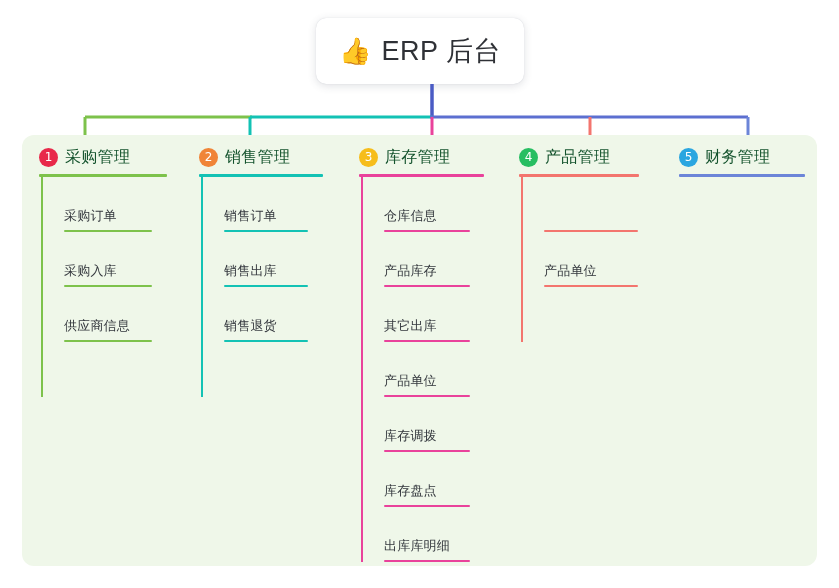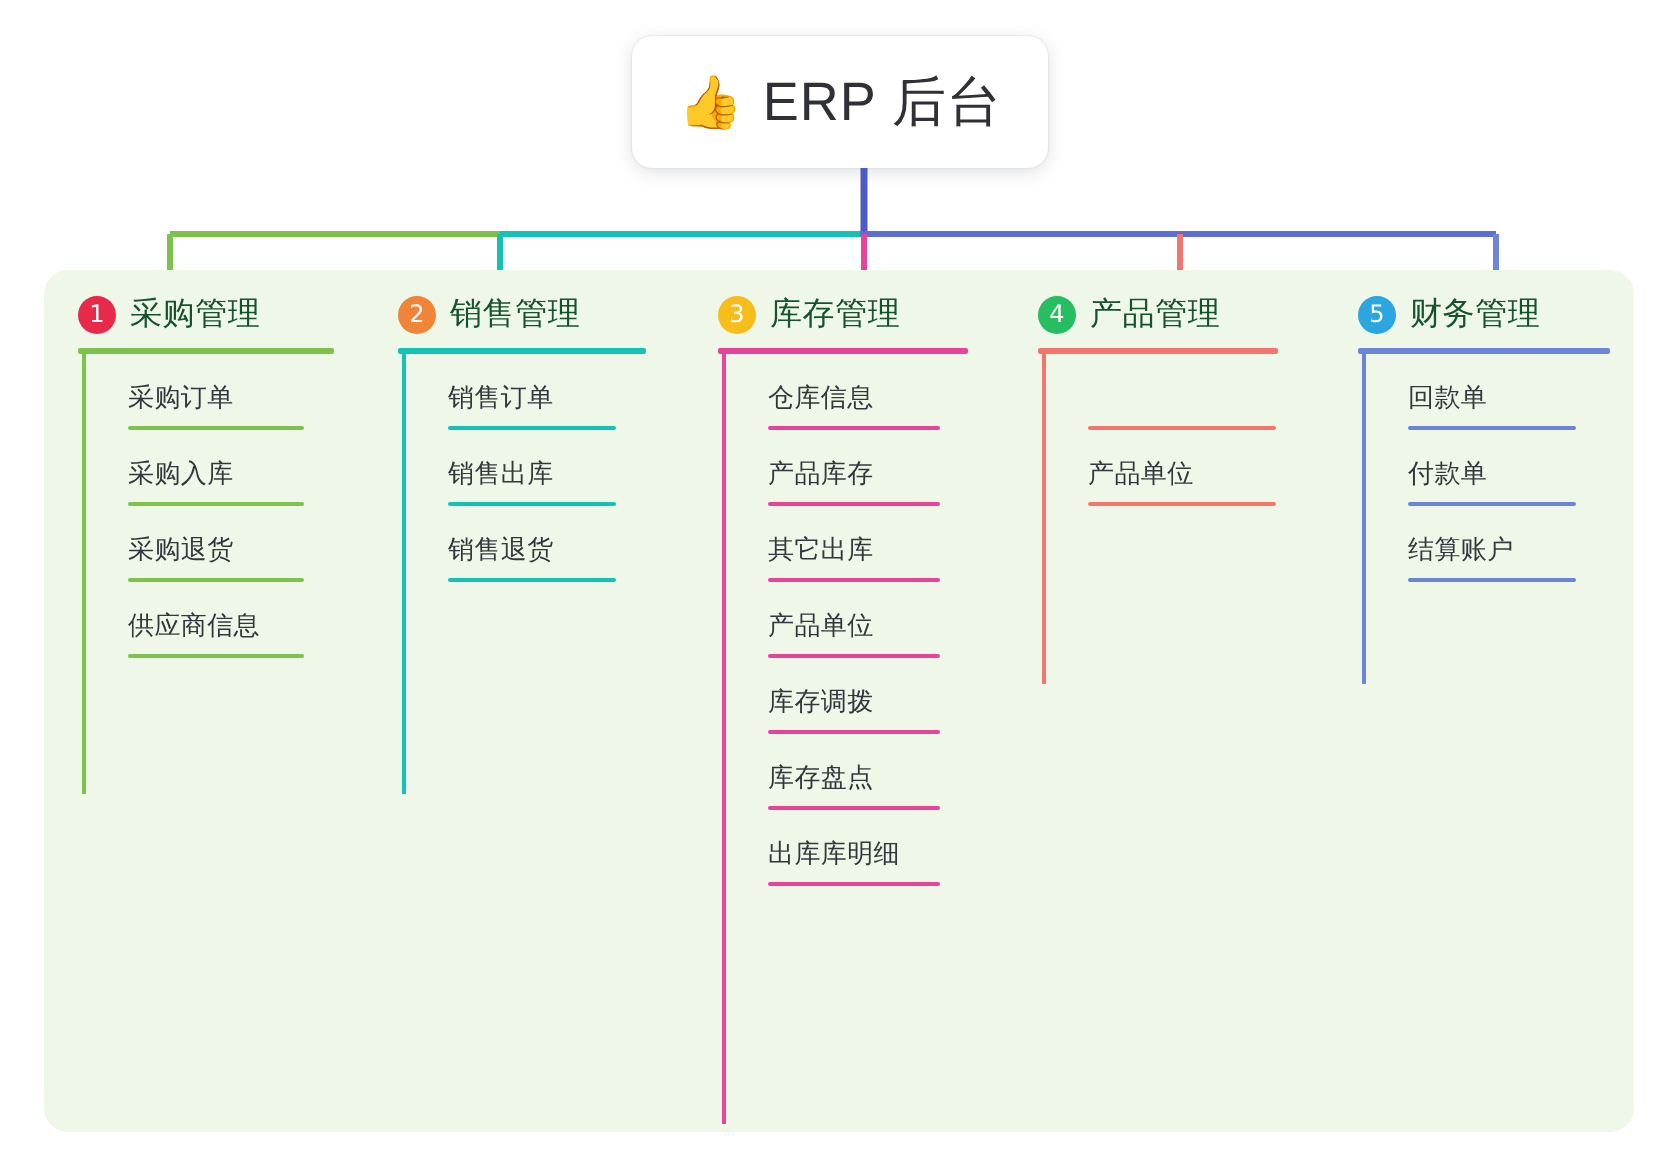--- a/index.html
+++ b/index.html
@@ -123,21 +123,21 @@
     padding-left: 2px;
   }
   .leaf-spine {
     position: absolute;
     left: 2px;
     top: 0;
     width: 2px;
   }
   .leaf {
     position: relative;
-    height: 38px;
+    height: 55px;
     padding-left: 23px;
     box-sizing: border-box;
     display: flex;
     flex-direction: column;
     justify-content: flex-end;
   }
   .leaf-label {
     font-size: 13px;
     color: #33373d;
     white-space: nowrap;
@@ -186,24 +186,20 @@
           <div class="leaf-spine" style="background: rgb(125, 194, 75); height: 220px;"></div>
           <div class="leaf">
             <div class="leaf-label">采购订单</div>
             <div class="leaf-rule" style="background: rgb(125, 194, 75); width: 88px;"></div>
           </div>
           <div class="leaf">
             <div class="leaf-label">采购入库</div>
             <div class="leaf-rule" style="background: rgb(125, 194, 75); width: 88px;"></div>
           </div>
           <div class="leaf">
-            <div class="leaf-label">采购退货</div>
-            <div class="leaf-rule" style="background: rgb(125, 194, 75); width: 88px;"></div>
-          </div>
-          <div class="leaf">
             <div class="leaf-label">供应商信息</div>
             <div class="leaf-rule" style="background: rgb(125, 194, 75); width: 88px;"></div>
           </div>
         </div>
       </div>
       <div class="column">
         <div class="col-header">
           <span class="badge" style="background: rgb(240, 132, 55);">2</span>
           <span class="col-title">销售管理</span>
         </div>
@@ -278,31 +274,16 @@
             <div class="leaf-rule" style="background: rgb(243, 117, 110); width: 94px;"></div>
           </div>
         </div>
       </div>
       <div class="column">
         <div class="col-header">
           <span class="badge" style="background: rgb(43, 166, 224);">5</span>
           <span class="col-title">财务管理</span>
         </div>
         <div class="col-rule" style="background: rgb(108, 133, 216); width: 126px;"></div>
-        <div class="leaves">
-          <div class="leaf-spine" style="background: rgb(108, 133, 216); height: 165px;"></div>
-          <div class="leaf">
-            <div class="leaf-label">回款单</div>
-            <div class="leaf-rule" style="background: rgb(108, 133, 216); width: 84px;"></div>
-          </div>
-          <div class="leaf">
-            <div class="leaf-label">付款单</div>
-            <div class="leaf-rule" style="background: rgb(108, 133, 216); width: 84px;"></div>
-          </div>
-          <div class="leaf">
-            <div class="leaf-label">结算账户</div>
-            <div class="leaf-rule" style="background: rgb(108, 133, 216); width: 84px;"></div>
-          </div>
-        </div>
       </div>
     </div>
 
 </div>
 
 </body></html>

